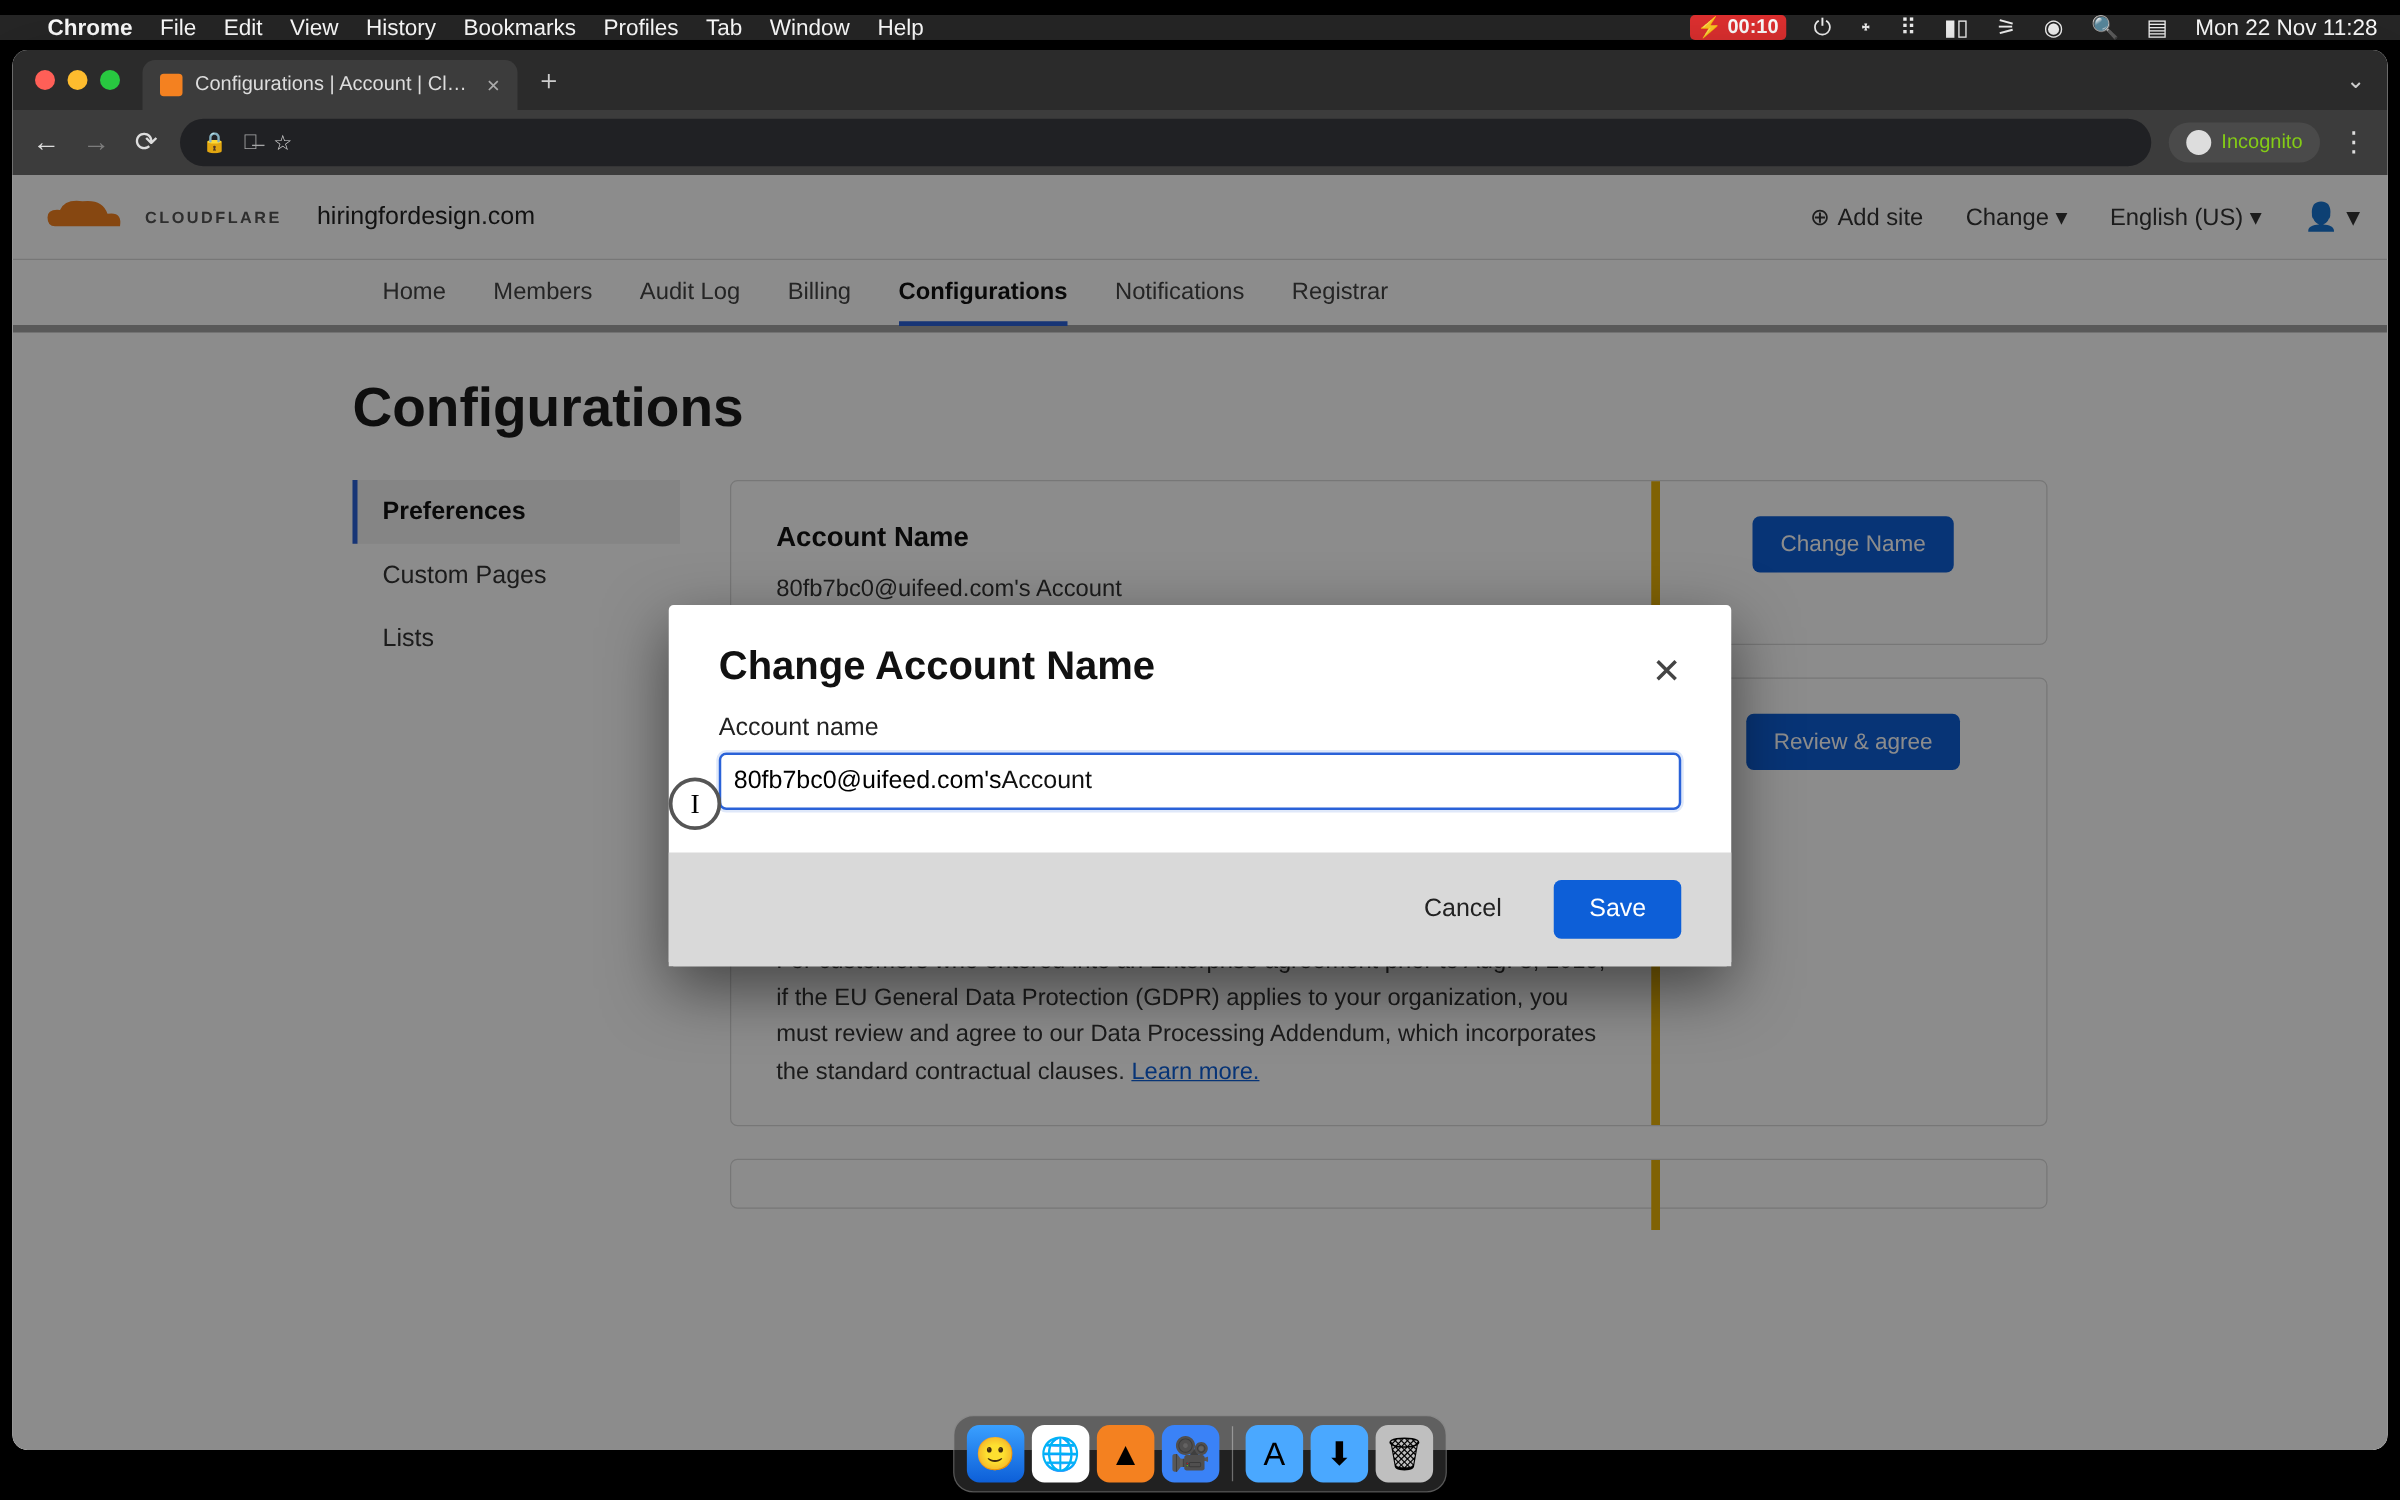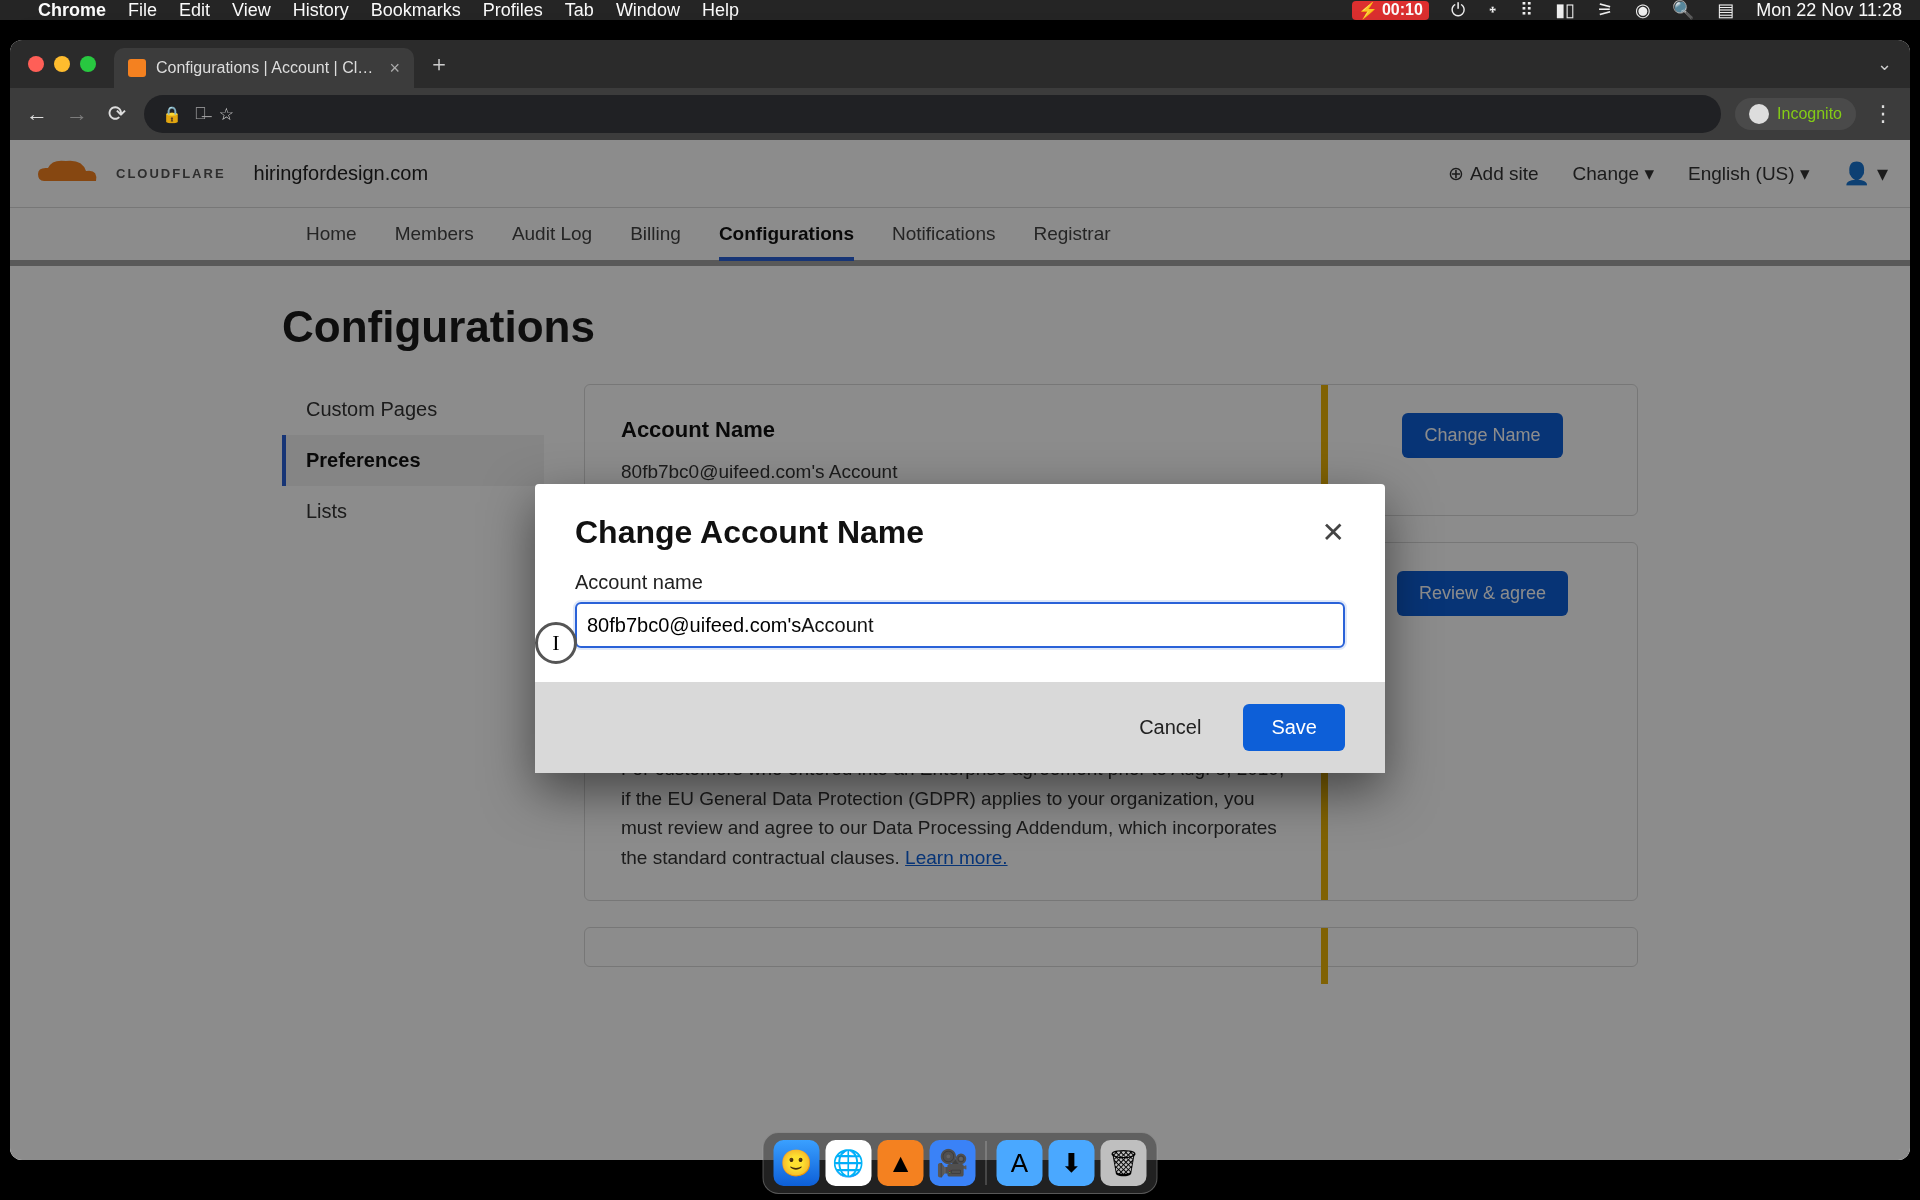--- a/index.html
+++ b/index.html
@@ -1,21 +1,21 @@
 <!DOCTYPE html>
 <html><head>
 <meta charset="utf-8">
 <style>
   * { box-sizing: border-box; margin: 0; padding: 0; }
   html, body { width: 1920px; height: 1200px; overflow: hidden; font-family: -apple-system, BlinkMacSystemFont, "Segoe UI", Helvetica, Arial, sans-serif; }
   body { background: #000; position: relative; }
 
   
   .mac-menubar {
-    position: absolute; top: 0; left: 0; right: 0; height: 20px;
+    position: absolute; top: 12px; left: 0; right: 0; height: 20px;
     background: rgba(40,40,40,0.95); color: #fff;
     display: flex; align-items: center; font-size: 18px; font-weight: 500;
     padding: 0 18px; backdrop-filter: blur(10px);
   }
   .mac-menubar .apple { font-size: 20px; margin-right: 20px; }
   .mac-menubar .app { font-weight: 700; margin-right: 22px; }
   .mac-menubar .menu-item { margin-right: 22px; font-weight: 400; }
   .mac-menubar .right { margin-left: auto; display: flex; align-items: center; gap: 22px; }
   .mac-menubar .batt-warn { display:flex; align-items:center; gap:4px; background:#e03030; padding:0 6px; border-radius:4px; font-weight:700; font-size:16px;}
   .mac-menubar .status-ico { font-size:18px; opacity:.95; }
@@ -95,21 +95,21 @@
   .btn-primary{background:#0d5fd8;color:#fff;border:none;padding:12px 22px;border-radius:6px;font-size:18px;cursor:pointer;}
   .learn-link{color:#0d5fd8;text-decoration:underline;cursor:pointer;}
 
   
   .dim{position:absolute;inset:0;background:rgba(0,0,0,0.45);}
   .modal{
     position:absolute; top:484px; left:50%; transform:translateX(-50%);
     width:850px; background:#fff; border-radius:4px; box-shadow:0 18px 50px rgba(0,0,0,0.5);
     display:flex; flex-direction:column;
   }
-  .modal-head{padding:30px 40px 10px; display:flex; align-items:center;gap:18px;}
+  .modal-head{padding:30px 40px 10px; display:flex; align-items:flex-end;gap:18px;}
   .modal-title{font-size:32px;font-weight:700;color:#111;}
   .modal-close{margin-left:auto;color:#444;font-size:28px;cursor:pointer;line-height:1;}
   .modal-body{padding:10px 40px 34px;}
   .field-label{font-size:20px;color:#222;margin-bottom:8px;}
   .field-input{
     width:100%; height:46px; border:2px solid #2a62d8; outline:2px solid rgba(42,98,216,.15);
     border-radius:6px; padding:0 12px; font-size:20px; color:#111;
   }
   .field-input-wrap{position:relative;}
   .input-text{position:absolute;left:12px;top:50%;transform:translateY(-50%);font-size:20px;display:flex;}
@@ -227,22 +227,22 @@
       <span class="tab active">Configurations</span>
       <span class="tab">Notifications</span>
       <span class="tab">Registrar</span>
     </div>
 
     <div class="cf-body">
       <div class="cf-inner">
         <h1 class="page-title">Configurations</h1>
         <div class="layout">
           <div class="sidebar">
+            <div class="side-item active">Preferences</div>
             <div class="side-item">Custom Pages</div>
-            <div class="side-item active">Preferences</div>
             <div class="side-item">Lists</div>
           </div>
           <div class="main">
             <div class="card">
               <div class="card-body">
                 <h3>Account Name</h3>
                 <div>80fb7bc0@uifeed.com's Account</div>
               </div>
               <div class="card-side">
                 <button class="btn-primary">Change Name</button>

